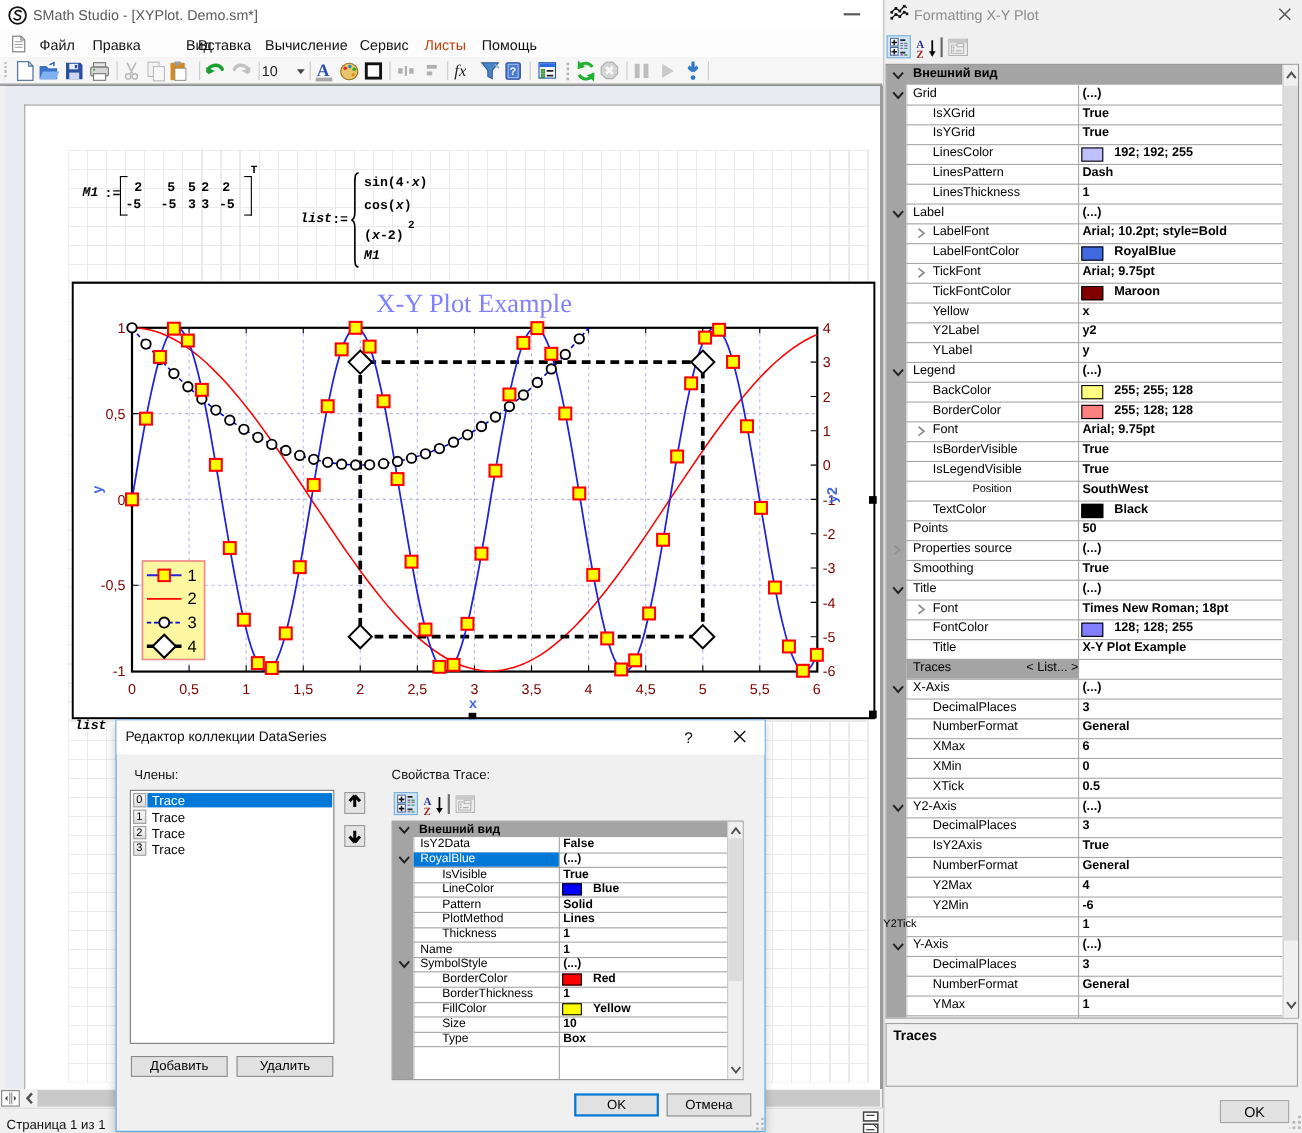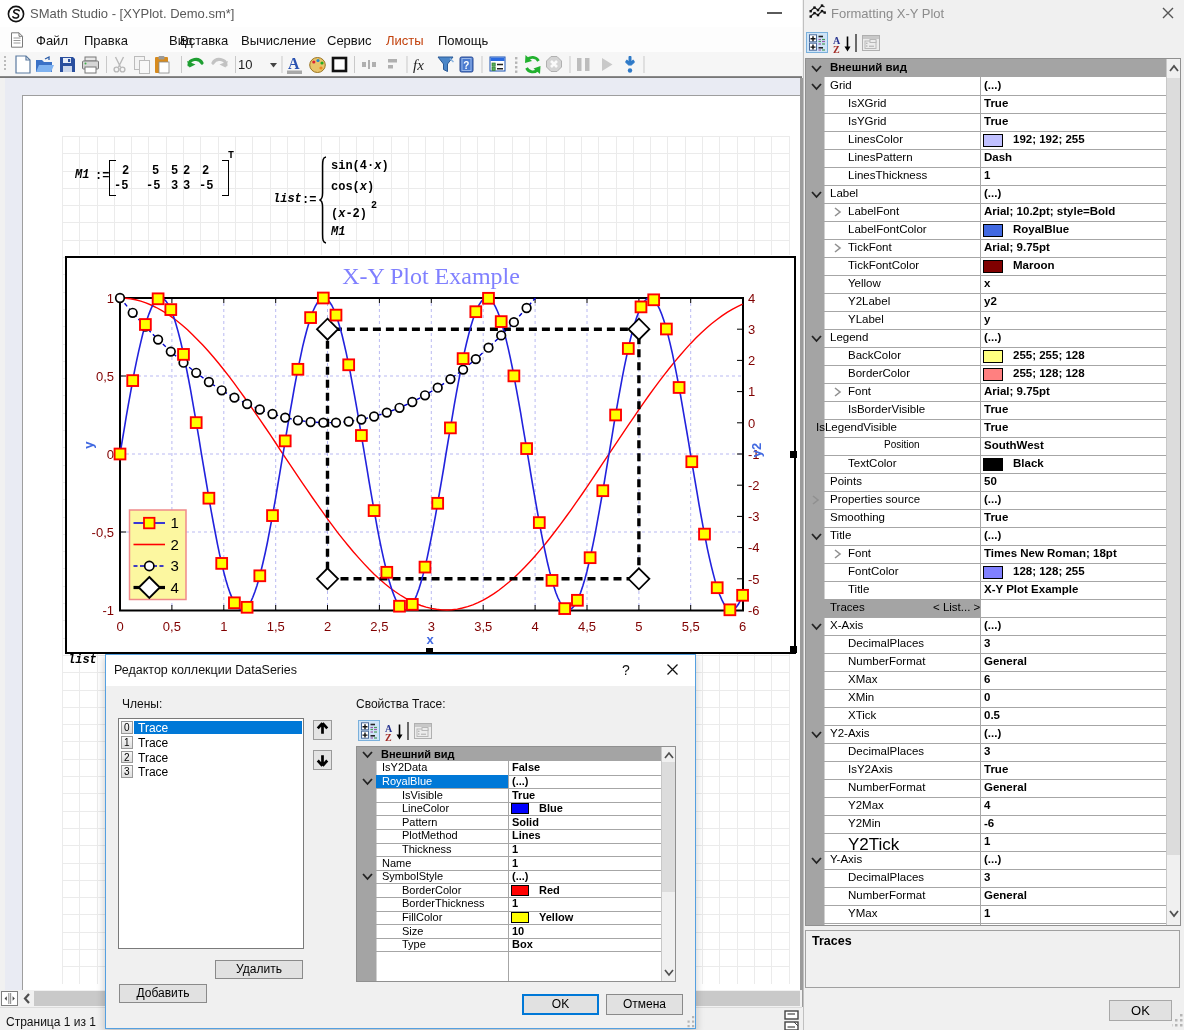--- a/index.html
+++ b/index.html
@@ -532,21 +532,21 @@
 <div class="abs" style="left:824px;top:383px;width:342px;height:1px;background:#a6a6a6;"></div>
 <svg class="abs" style="left:834px;top:387.0px" width="8" height="11" viewBox="0 0 8.0 11">
     <path d="M1 1 L6.0 5.0 L1 9" fill="none" stroke="#909090" stroke-width="1.6"></path>
   </svg>
 <div class="abs" style="left:848px;top:385.25px;font-size:11.5px;color:#000;white-space:nowrap;">Font</div>
 <div class="abs" style="left:984px;top:385.25px;font-size:11.5px;font-weight:bold;color:#000;white-space:nowrap;">Arial; 9.75pt</div>
 <div class="abs" style="left:824px;top:401px;width:342px;height:1px;background:#a6a6a6;"></div>
 <div class="abs" style="left:848px;top:403.25px;font-size:11.5px;color:#000;white-space:nowrap;">IsBorderVisible</div>
 <div class="abs" style="left:984px;top:403.25px;font-size:11.5px;font-weight:bold;color:#000;white-space:nowrap;">True</div>
 <div class="abs" style="left:824px;top:419px;width:342px;height:1px;background:#a6a6a6;"></div>
-<div class="abs" style="left:816px;top:421.25px;font-size:11.5px;color:#000;white-space:nowrap;">IsLegendVisible</div>
+<div class="abs" style="left:848px;top:421.25px;font-size:11.5px;color:#000;white-space:nowrap;">IsLegendVisible</div>
 <div class="abs" style="left:984px;top:421.25px;font-size:11.5px;font-weight:bold;color:#000;white-space:nowrap;">True</div>
 <div class="abs" style="left:824px;top:437px;width:342px;height:1px;background:#a6a6a6;"></div>
 <div class="abs" style="left:884px;top:439.25px;font-size:10px;color:#000;white-space:nowrap;">Position</div>
 <div class="abs" style="left:984px;top:439.25px;font-size:11.5px;font-weight:bold;color:#000;white-space:nowrap;">SouthWest</div>
 <div class="abs" style="left:824px;top:455px;width:342px;height:1px;background:#a6a6a6;"></div>
 <div class="abs" style="left:848px;top:457.25px;font-size:11.5px;color:#000;white-space:nowrap;">TextColor</div>
 <div class="abs" style="left:983px;top:457.5px;width:20px;height:13px;background:#000000;border:1px solid #000;box-sizing:border-box;"></div>
 <div class="abs" style="left:1013px;top:457.25px;font-size:11.5px;font-weight:bold;color:#000;white-space:nowrap;">Black</div>
 <div class="abs" style="left:824px;top:473px;width:342px;height:1px;background:#a6a6a6;"></div>
 <div class="abs" style="left:830px;top:475.25px;font-size:11.5px;color:#000;white-space:nowrap;">Points</div>
@@ -619,21 +619,21 @@
 <div class="abs" style="left:824px;top:779px;width:342px;height:1px;background:#a6a6a6;"></div>
 <div class="abs" style="left:848px;top:781.25px;font-size:11.5px;color:#000;white-space:nowrap;">NumberFormat</div>
 <div class="abs" style="left:984px;top:781.25px;font-size:11.5px;font-weight:bold;color:#000;white-space:nowrap;">General</div>
 <div class="abs" style="left:824px;top:797px;width:342px;height:1px;background:#a6a6a6;"></div>
 <div class="abs" style="left:848px;top:799.25px;font-size:11.5px;color:#000;white-space:nowrap;">Y2Max</div>
 <div class="abs" style="left:984px;top:799.25px;font-size:11.5px;font-weight:bold;color:#000;white-space:nowrap;">4</div>
 <div class="abs" style="left:824px;top:815px;width:342px;height:1px;background:#a6a6a6;"></div>
 <div class="abs" style="left:848px;top:817.25px;font-size:11.5px;color:#000;white-space:nowrap;">Y2Min</div>
 <div class="abs" style="left:984px;top:817.25px;font-size:11.5px;font-weight:bold;color:#000;white-space:nowrap;">-6</div>
 <div class="abs" style="left:824px;top:833px;width:342px;height:1px;background:#a6a6a6;"></div>
-<div class="abs" style="left:848px;top:835.25px;font-size:17px;color:#000;white-space:nowrap;">Y2Tick</div>
+<div class="abs" style="left:803px;top:835.25px;font-size:10px;color:#000;white-space:nowrap;">Y2Tick</div>
 <div class="abs" style="left:984px;top:835.25px;font-size:11.5px;font-weight:bold;color:#000;white-space:nowrap;">1</div>
 <div class="abs" style="left:824px;top:851px;width:342px;height:1px;background:#a6a6a6;"></div>
 <svg class="abs" style="left:811px;top:856.5px" width="11" height="8" viewBox="0 0 11 8.05">
     <path d="M1 1 L5.5 6.050000000000001 L10 1" fill="none" stroke="#222" stroke-width="1.8"></path>
   </svg>
 <div class="abs" style="left:830px;top:853.25px;font-size:11.5px;color:#000;white-space:nowrap;">Y-Axis</div>
 <div class="abs" style="left:984px;top:853.25px;font-size:11.5px;font-weight:bold;color:#000;white-space:nowrap;">(...)</div>
 <div class="abs" style="left:824px;top:869px;width:342px;height:1px;background:#a6a6a6;"></div>
 <div class="abs" style="left:848px;top:871.25px;font-size:11.5px;color:#000;white-space:nowrap;">DecimalPlaces</div>
 <div class="abs" style="left:984px;top:871.25px;font-size:11.5px;font-weight:bold;color:#000;white-space:nowrap;">3</div>
@@ -795,21 +795,21 @@
 <div class="abs" style="left:512px;top:938.1000000000003px;font-size:11px;font-weight:bold;color:#000;white-space:nowrap;">Box</div>
 <div class="abs" style="left:376px;top:951.4000000000003px;width:285px;height:1px;background:#a6a6a6;"></div>
 <div class="abs" style="left:661px;top:747px;width:14px;height:234px;background:#f0f0f0;border-left:1px solid #c8c8c8;box-sizing:border-box;"></div>
 <svg class="abs" style="left:664px;top:751px" width="10" height="8" viewBox="0 0 10 8">
     <path d="M1 7 L5 2 L9 7" fill="none" stroke="#505050" stroke-width="1.7"></path>
   </svg>
 <svg class="abs" style="left:664px;top:969px" width="10" height="8" viewBox="0 0 10 8">
     <path d="M1 1 L5 6 L9 1" fill="none" stroke="#505050" stroke-width="1.7"></path>
   </svg>
 <div class="abs" style="left:662px;top:762px;width:13px;height:130px;background:#dcdcdc;"></div>
-<div class="abs" style="left:119px;top:984px;width:88px;height:19px;background:#e1e1e1;border:1px solid #8a8a8a;box-sizing:border-box;text-align:center;font-size:12px;line-height:17px;color:#000;">Добавить</div>
+<div class="abs" style="left:119px;top:960px;width:88px;height:19px;background:#e1e1e1;border:1px solid #8a8a8a;box-sizing:border-box;text-align:center;font-size:12px;line-height:17px;color:#000;">Добавить</div>
 <div class="abs" style="left:215px;top:960px;width:88px;height:19px;background:#e1e1e1;border:1px solid #8a8a8a;box-sizing:border-box;text-align:center;font-size:12px;line-height:17px;color:#000;">Удалить</div>
 <div class="abs" style="left:522px;top:994px;width:77px;height:21px;background:#e1e1e1;border:2px solid #0078d7;box-sizing:border-box;text-align:center;font-size:12px;line-height:17px;color:#000;">OK</div>
 <div class="abs" style="left:606px;top:994px;width:77px;height:21px;background:#e1e1e1;border:1px solid #8a8a8a;box-sizing:border-box;text-align:center;font-size:12px;line-height:19px;color:#000;">Отмена</div>
 <svg class="abs" style="left:685px;top:1016px" width="11" height="12" viewBox="0 0 11 12">
 <g fill="#b5b5b5">
       <rect x="7" y="0" width="2.2" height="2.2"></rect>
       <rect x="7" y="4.5" width="2.2" height="2.2"></rect>
       <rect x="2.5" y="4.5" width="2.2" height="2.2"></rect>
       <rect x="7" y="9" width="2.2" height="2.2"></rect>
       <rect x="2.5" y="9" width="2.2" height="2.2"></rect>

